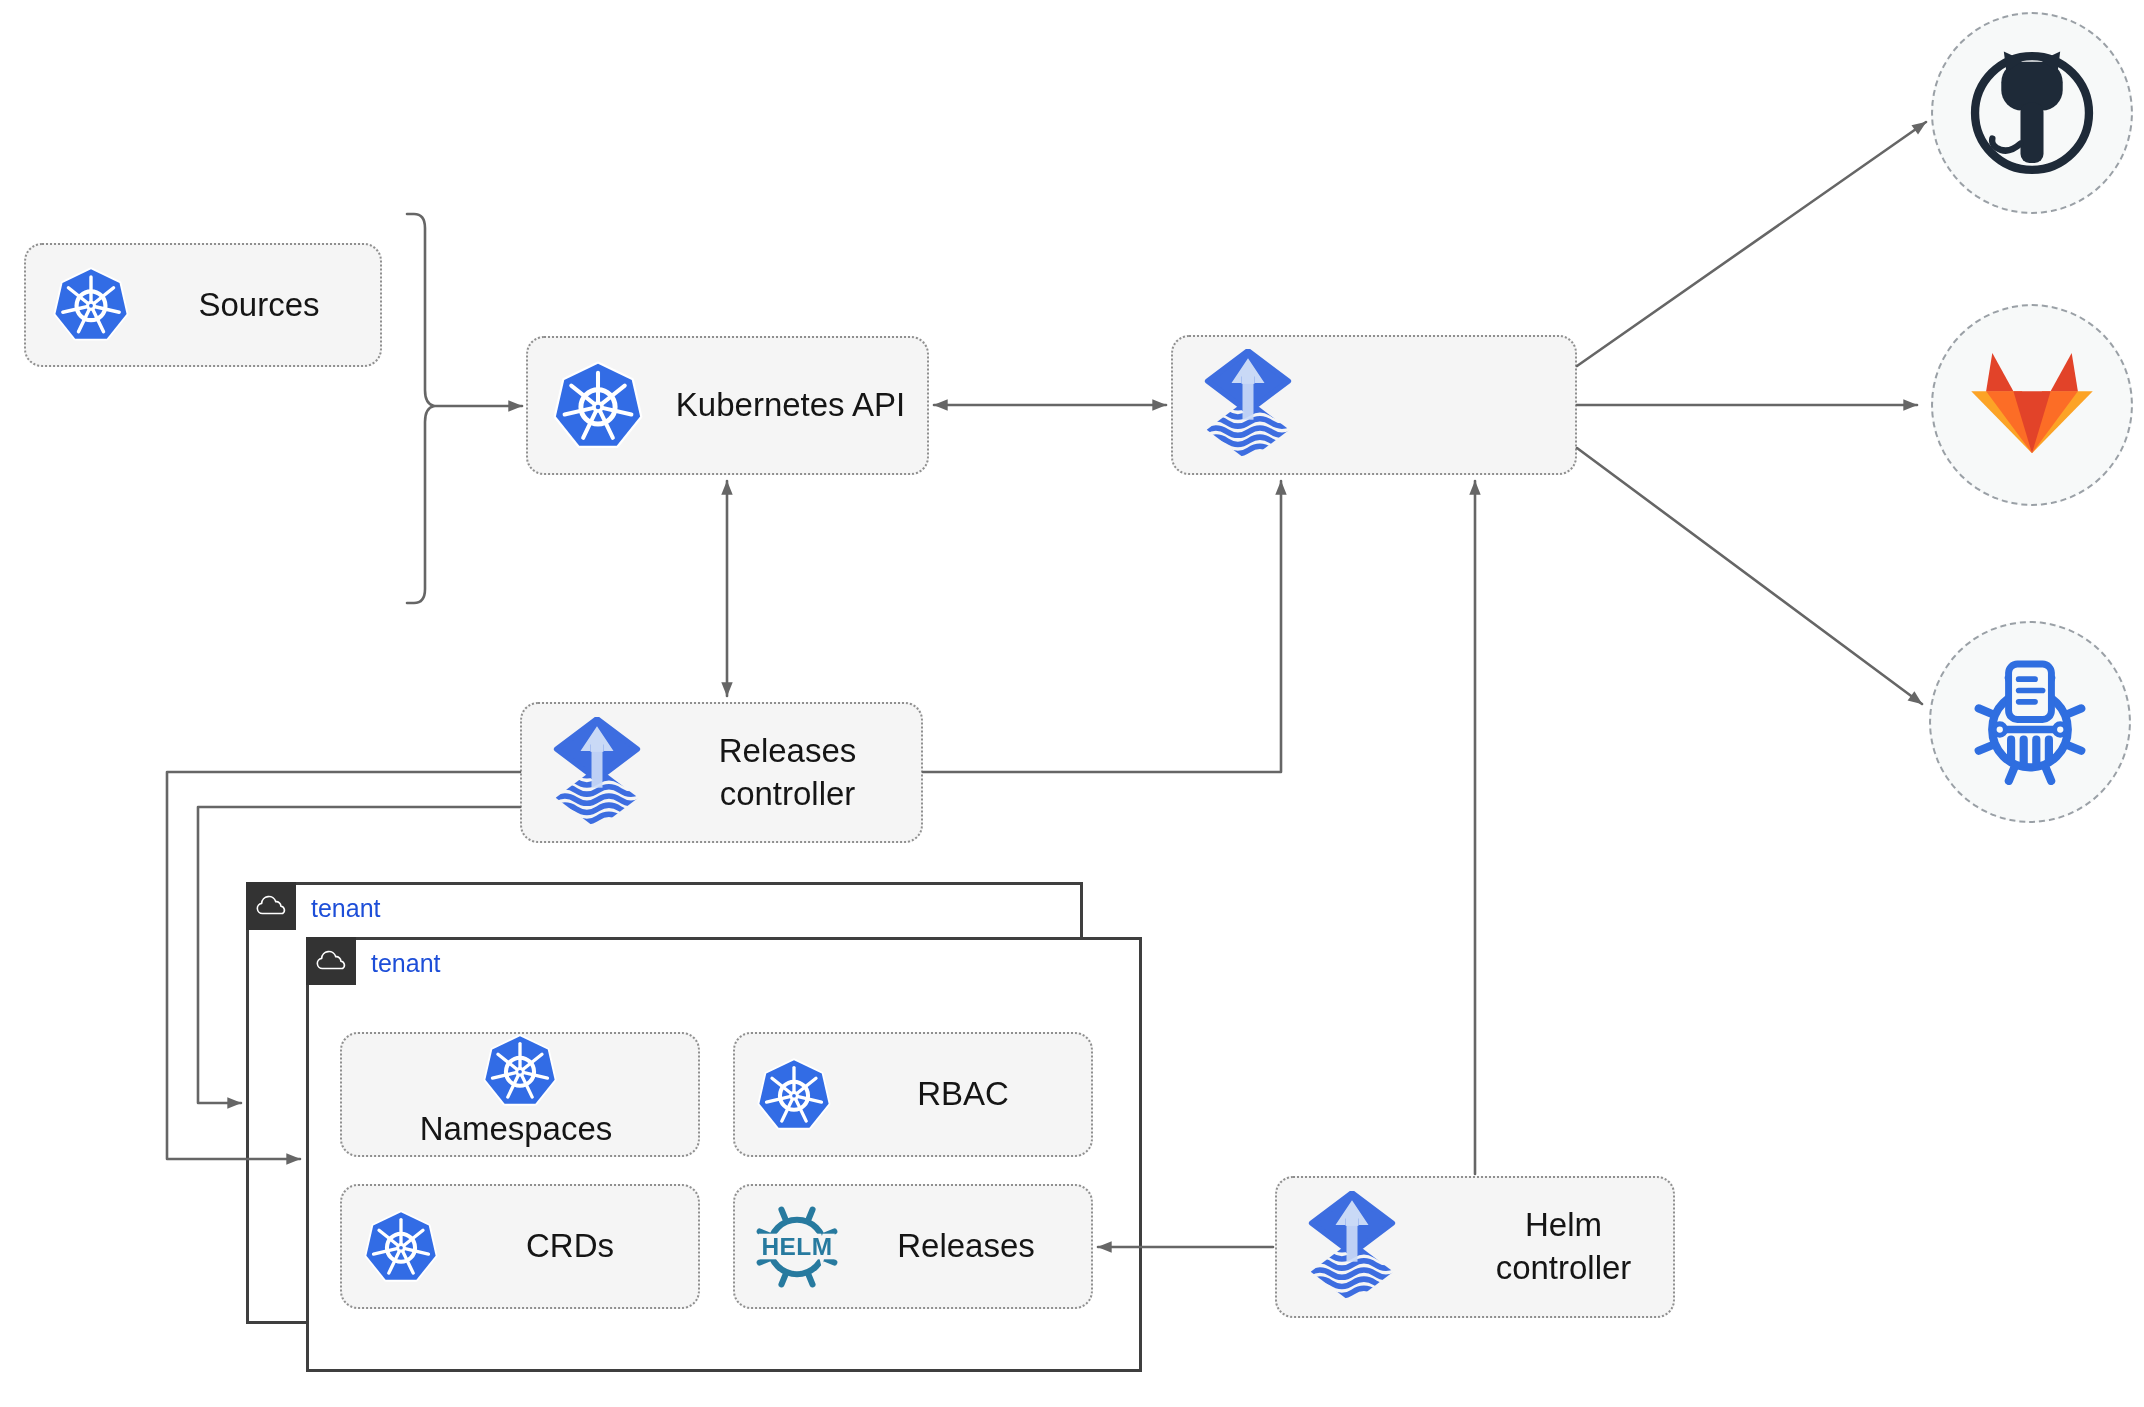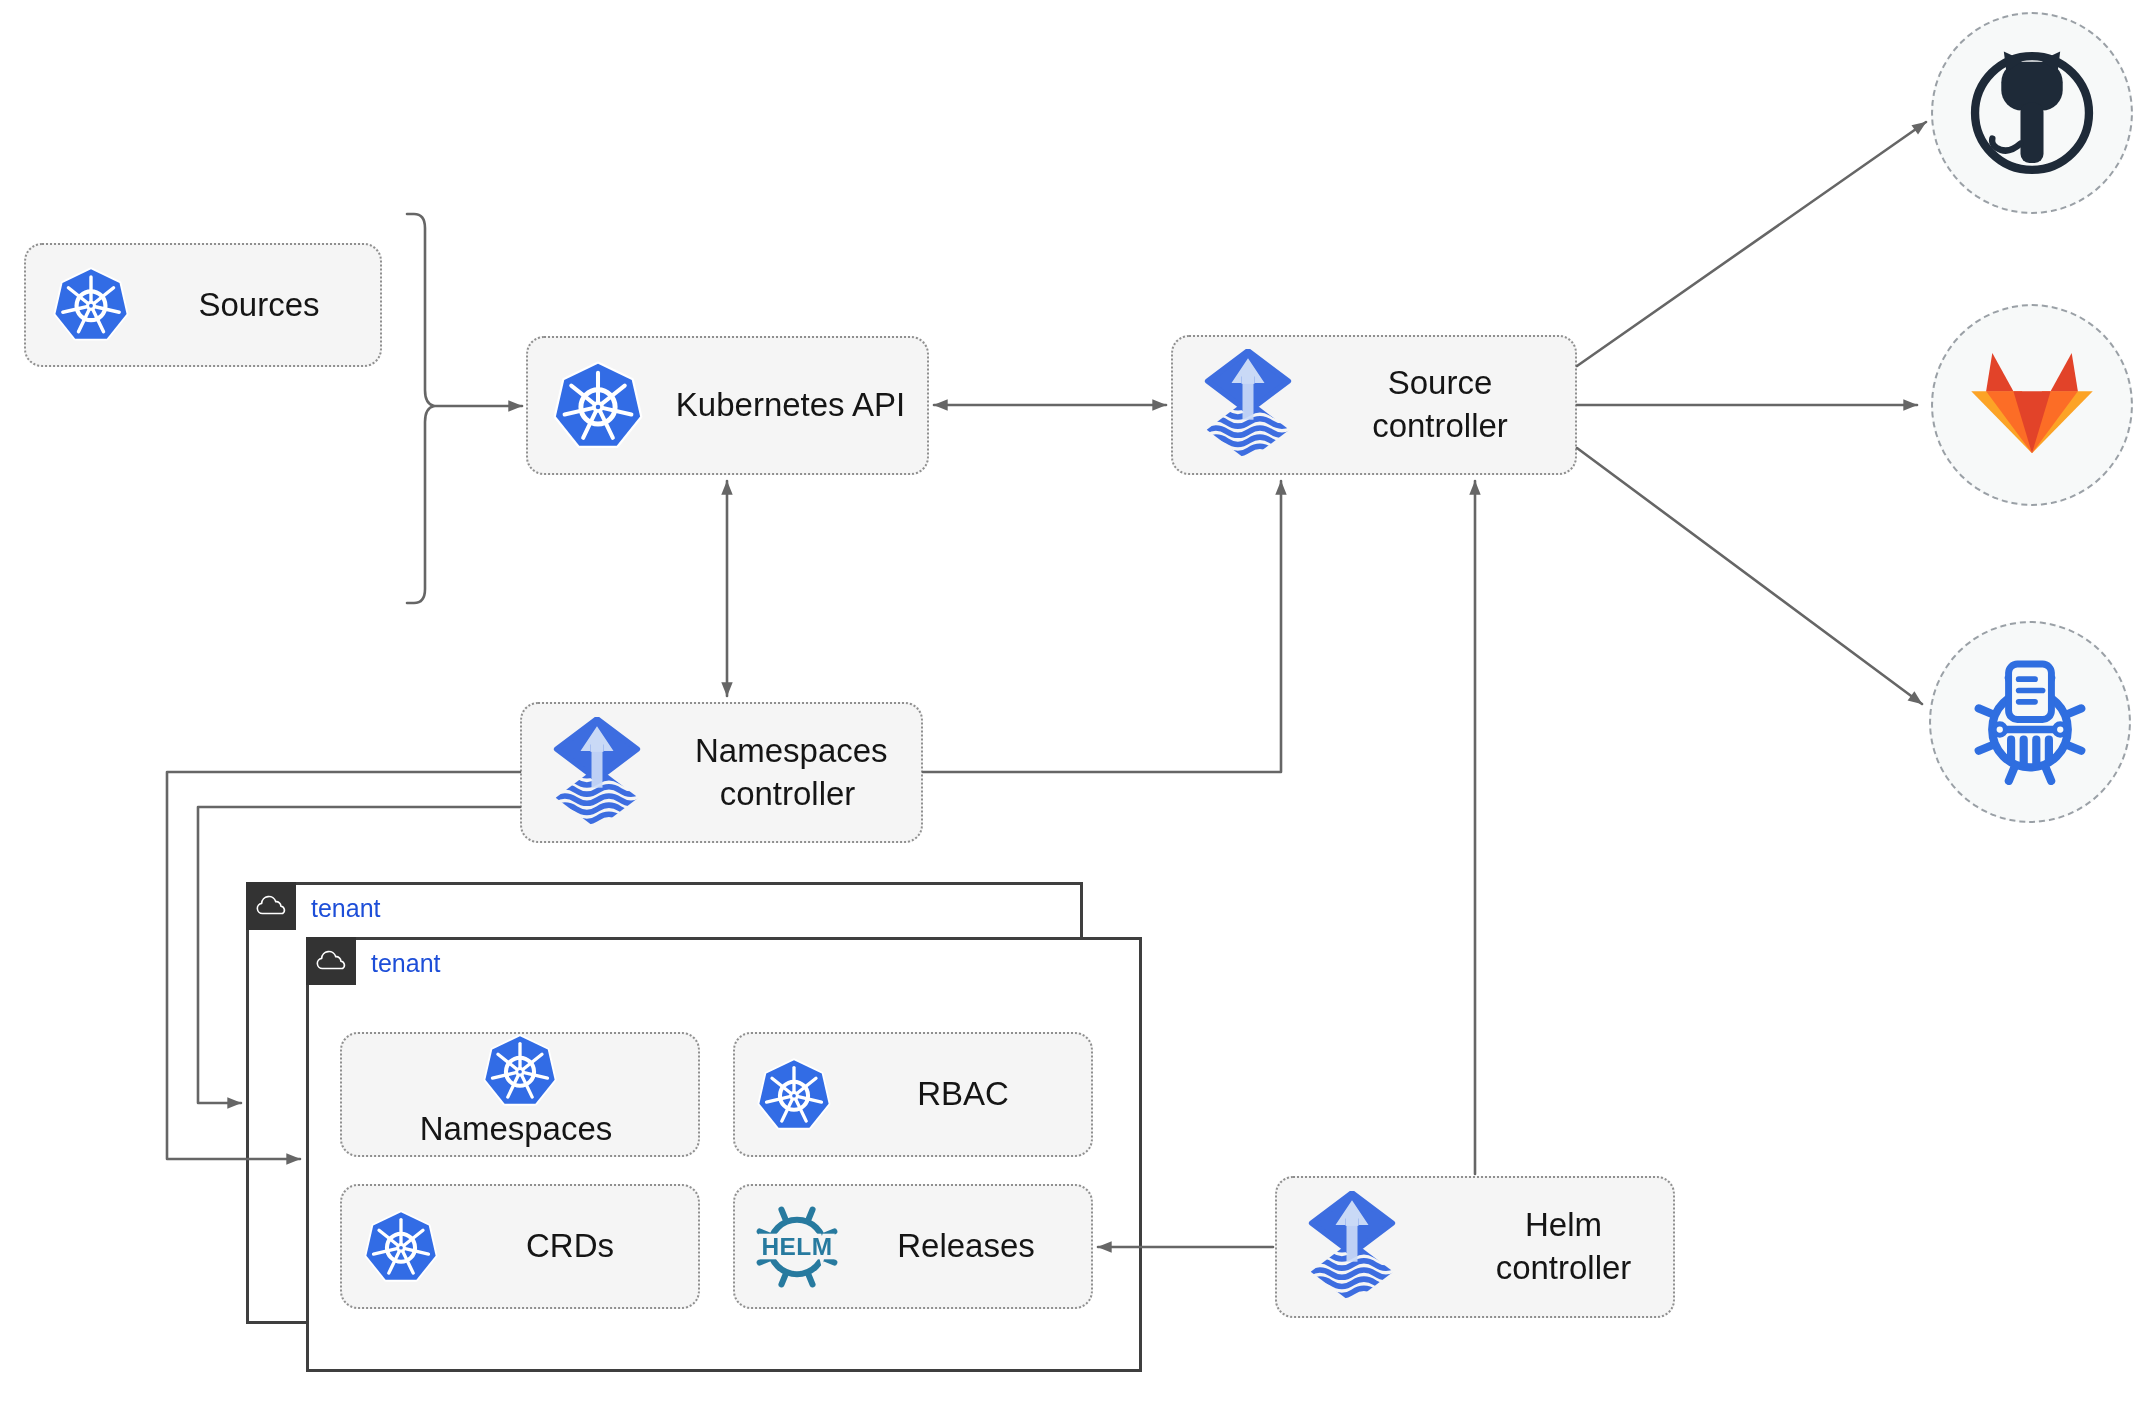--- a/index.html
+++ b/index.html
@@ -102,30 +102,29 @@
       </span>
     <span class="label nowrap" style="padding-right:14px;">Kubernetes API</span>
   </div>
 
   <div class="node controller" style="left:1171px;top:335px;width:406px;height:140px;">
     <span class="icon" style="width:150px;">
       <svg width="92" height="112">
           <use href="#sym-flux"></use>
         </svg>
       </span>
-    <span class="label"><span>Source controller</span></span>
   </div>
 
   <div class="node controller" style="left:520px;top:702px;width:403px;height:141px;">
     <span class="icon" style="width:150px;">
       <svg width="92" height="112">
           <use href="#sym-flux"></use>
         </svg>
       </span>
-    <span class="label"><span>Namespaces controller</span></span>
+    <span class="label"><span>Releases controller</span></span>
   </div>
 
   <div class="node controller" style="left:1275px;top:1176px;width:400px;height:142px;gap:45px;">
     <span class="icon" style="width:150px;">
       <svg width="92" height="112">
           <use href="#sym-flux"></use>
         </svg>
       </span>
     <span class="label"><span>Helm controller</span></span>
   </div>

